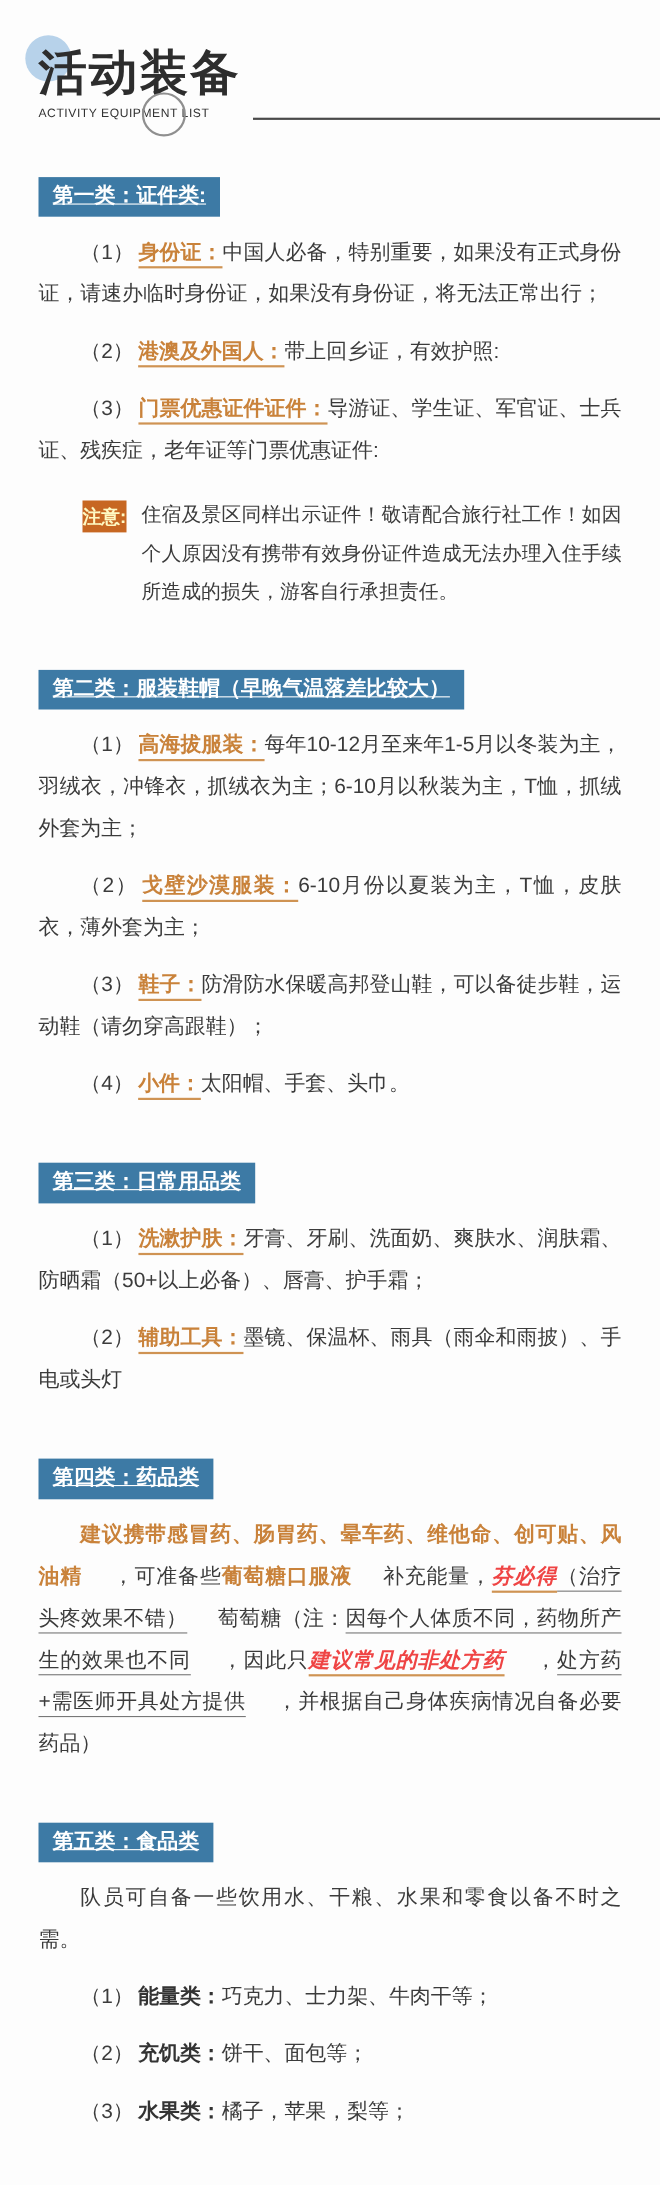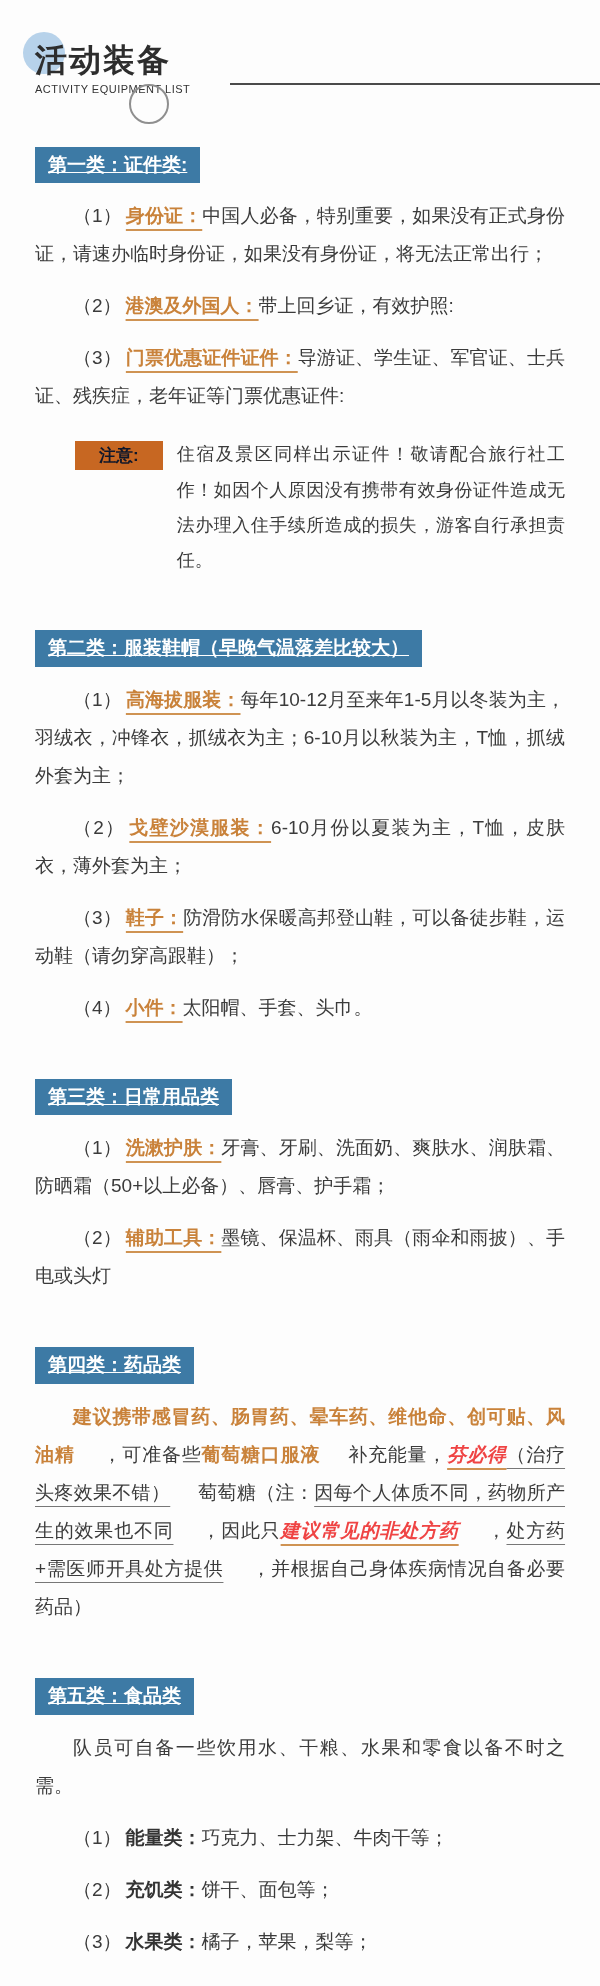--- a/index.html
+++ b/index.html
@@ -12,28 +12,28 @@
     padding:42px 35px 60px 35px;
   }
   
   header{position:relative;margin-bottom:8px;}
   .blue-dot{
     position:absolute;left:-12px;top:-10px;width:42px;height:42px;
     border-radius:50%;background:#b7d2ea;z-index:0;
   }
   h1.title{
     position:relative;z-index:1;margin:0;
-    font-size:32px;line-height:1.15;font-weight:900;
+    font-size:44px;line-height:1.15;font-weight:900;
     color:#2d2d2d;letter-spacing:2px;
   }
   .ring{
     position:absolute;left:94px;top:42px;width:36px;height:36px;
     border:2px solid #8f8f8f;border-radius:50%;z-index:2;background:transparent;
   }
-  .subtitle-row{display:flex;align-items:flex-start;margin-top:4px;gap:28px;}
+  .subtitle-row{display:flex;align-items:flex-end;margin-top:4px;gap:28px;}
   .subtitle{font-size:11px;color:#333;letter-spacing:.5px;white-space:nowrap;}
   .rule{flex:1;height:2px;background:#4a4a4a;margin-left:12px;margin-right:-35px;}
   
   section.sec{margin-top:52px;}
   .sec-header{
     display:inline-block;
     background:#3d7aa5;color:#ffffff;
     font-size:19px;font-weight:700;
     padding:6px 13px;line-height:1.3;text-decoration:underline;
   }
@@ -66,23 +66,23 @@
     color:#3b3b3b;
     text-decoration:underline;text-decoration-color:#777;
     text-decoration-thickness:1px;text-underline-offset:7px;
   }
   
   .notice{
     display:flex;align-items:flex-start;
     margin:22px 0 0 40px;
   }
   .notice-badge{
-    flex:none;background:#c76722;color:#0f172a;
+    flex:none;background:#c76722;color:#fef9c3;
     font-size:17px;font-weight:700;
-    padding:3px 24px;margin-top:4px;
+    padding:3px 0;margin-top:4px;
   }
   .notice-text{
     margin-left:14px;
     font-size:18px;line-height:1.95;color:#3b3b3b;
     text-align:justify;
   }
 </style>
 </head>
 <body>
 

